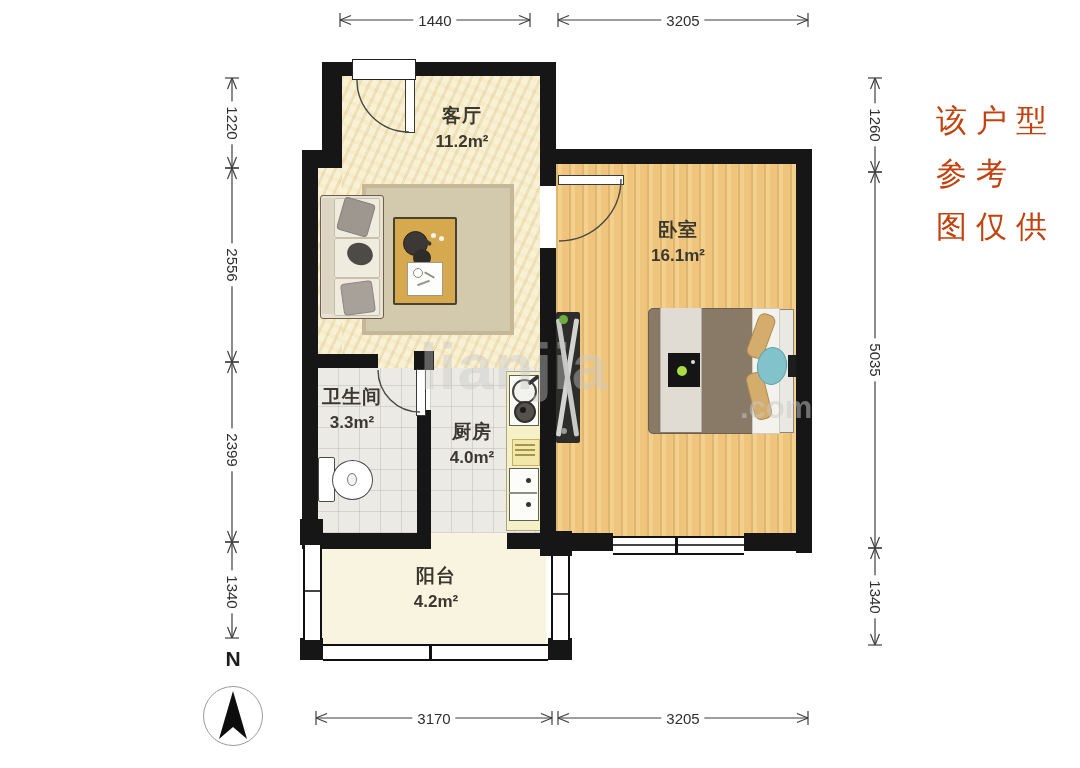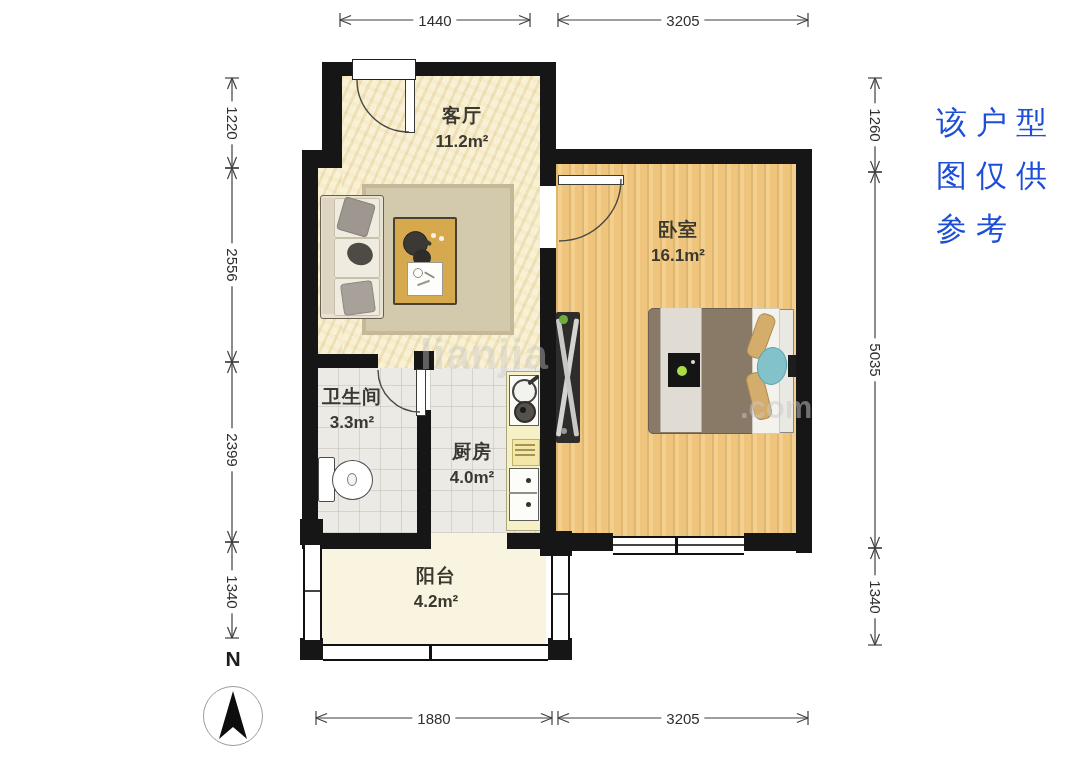--- a/index.html
+++ b/index.html
@@ -22,22 +22,22 @@
   .leaf{position:absolute;background:#fff;border:1.2px solid #3a3a36;z-index:33;}
   .window{position:absolute;background:#fff;z-index:32;}
   .room-label{position:absolute;transform:translate(-50%,-50%);text-align:center;color:#3b382f;
               font-weight:700;z-index:40;white-space:nowrap;line-height:1.45;}
   .room-name{font-size:19px;letter-spacing:1px;}
   .room-area{font-size:17px;}
   .dim-label{position:absolute;transform:translate(-50%,-50%);background:#fff;color:#2f2f2f;
              font-size:15px;padding:0 5px;z-index:46;white-space:nowrap;}
   .dim-label.v{writing-mode:vertical-rl;padding:5px 0;}
   #overlay-svg{position:absolute;left:0;top:0;z-index:45;pointer-events:none;}
-  #note{position:absolute;left:936px;top:96px;z-index:40;color:#1d4ed8;
-        font-family:Liberation Sans, sans-serif;font-size:31px;line-height:53px;letter-spacing:9px;}
+  #note{position:absolute;left:936px;top:96px;z-index:40;color:#c2410c;
+        font-family:Liberation Mono, monospace;font-size:31px;line-height:53px;letter-spacing:9px;}
   .wm{position:absolute;z-index:38;pointer-events:none;font-weight:700;}
   #compass-circle{position:absolute;left:203px;top:686px;width:58px;height:58px;border-radius:50%;
                   border:1.5px solid #9c9c9c;background:#fff;z-index:40;}
   #compass-n{position:absolute;left:233px;top:659px;transform:translate(-50%,-50%);
              font-size:21px;font-weight:700;color:#1c1c1c;z-index:41;}
 </style>
 </head>
 <body>
 
 <div id="stage">
@@ -152,51 +152,51 @@
     <div class="room-area">11.2m²</div>
   </div>
   <div class="room-label" style="left:678px;top:242px">
     <div class="room-name">卧室</div>
     <div class="room-area">16.1m²</div>
   </div>
   <div class="room-label" style="left:352px;top:409px">
     <div class="room-name">卫生间</div>
     <div class="room-area">3.3m²</div>
   </div>
-  <div class="room-label" style="left:472px;top:464px">
+  <div class="room-label" style="left:472px;top:444px">
     <div class="room-name">厨房</div>
     <div class="room-area">4.0m²</div>
   </div>
   <div class="room-label" style="left:436px;top:588px">
     <div class="room-name">阳台</div>
     <div class="room-area">4.2m²</div>
   </div>
 
   <div class="dim-label" style="left:435px;top:20px">1440</div>
   <div class="dim-label" style="left:683px;top:20px">3205</div>
-  <div class="dim-label" style="left:434px;top:718px">1880</div>
+  <div class="dim-label" style="left:434px;top:718px">3170</div>
   <div class="dim-label" style="left:683px;top:718px">3205</div>
   <div class="dim-label v" style="left:232px;top:123px">1220</div>
   <div class="dim-label v" style="left:232px;top:265px">2556</div>
   <div class="dim-label v" style="left:232px;top:450px">2399</div>
   <div class="dim-label v" style="left:232px;top:592px">1340</div>
   <div class="dim-label v" style="left:875px;top:125px">1260</div>
   <div class="dim-label v" style="left:875px;top:360px">5035</div>
   <div class="dim-label v" style="left:875px;top:597px">1340</div>
 
   <div id="note">
     <div>该户型</div>
+    <div>参考</div>
     <div>图仅供</div>
-    <div>参考</div>
   </div>
 
   <div id="compass-n">N</div>
   <div id="compass-circle"></div>
 
-  <div class="wm" style="left:420px;top:330px;font-size:43px;color:#c9c9c9;opacity:.42;letter-spacing:1px">lianjia</div>
+  <div class="wm" style="left:420px;top:330px;font-size:64px;color:#c9c9c9;opacity:.42;letter-spacing:1px">lianjia</div>
   <div class="wm" style="left:740px;top:390px;font-size:31px;color:#c9c9c9;opacity:.5">.com</div>
 
   <svg id="overlay-svg" width="1080" height="768">
     <path d="M 357,80 A 52,52 0 0 0 409,132" fill="none" stroke="#4a4a44" stroke-width="1.4"></path>
     <path d="M 621,179 A 62,62 0 0 1 559,241" fill="none" stroke="#4a4a44" stroke-width="1.4"></path>
     <path d="M 378,370 A 42,42 0 0 0 420,412" fill="none" stroke="#4a4a44" stroke-width="1.4"></path>
     <polygon points="233,691 247,739 233,727 219,739" fill="#0d0d0d"></polygon>
     <g id="dim-lines">
         <line x1="340" y1="20" x2="530" y2="20" stroke="#3f3f3f" stroke-width="1.2"></line>
         <line x1="340" y1="20" x2="351" y2="15.5" stroke="#3f3f3f" stroke-width="1.2"></line>

